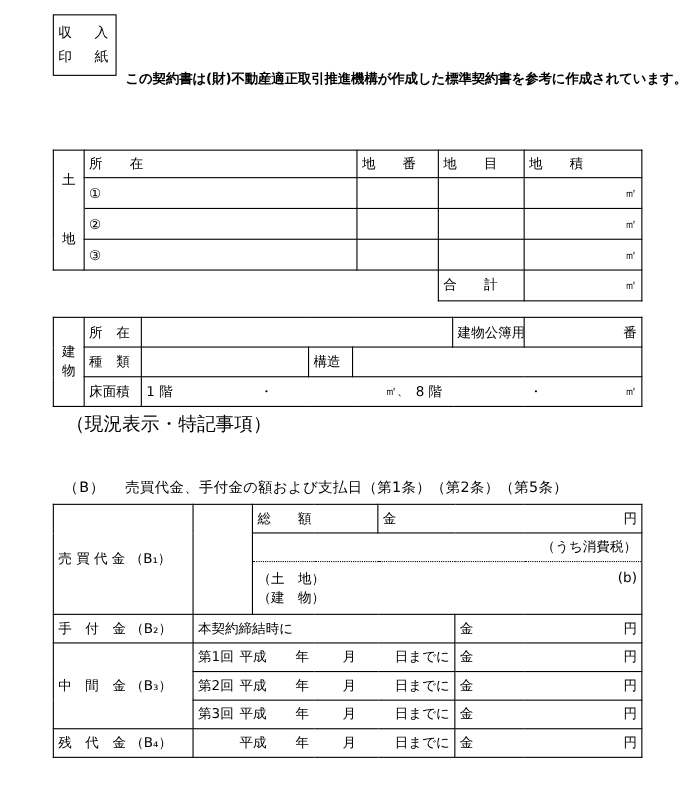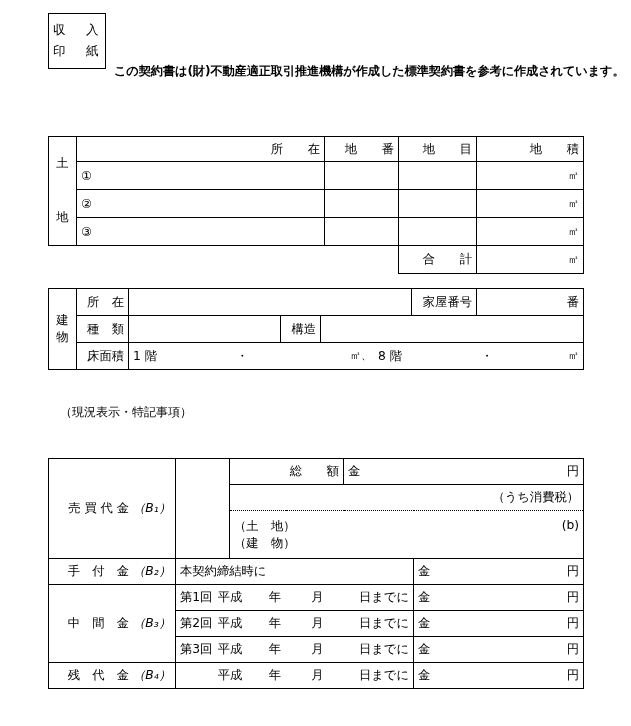--- a/index.html
+++ b/index.html
@@ -98,21 +98,21 @@
     border: 1px solid #000;
     padding: 0 4px;
     vertical-align: middle;
     white-space: nowrap;
     overflow: hidden;
   }
   .vlabel {
     text-align: center;
     font-size: 12.3px;
   }
-  .ctr { text-align: right; }
+  .ctr { text-align: left; }
   .lft { text-align: left; }
   .rgt { text-align: right; }
   .noborder { border: none !important; }
   .nb-top    { border-top: none !important; }
   .nb-bottom { border-bottom: none !important; }
   .dotted-bottom { border-bottom: 1px dotted #000 !important; text-align: right; }
   .sq { font-size: 11px; }
 
   
   #table-land { left: 48px; top: 136px; width: 535px; }
@@ -120,32 +120,31 @@
   #table-land .row-head td { height: 24px; }
 
   
   #table-building { left: 48px; top: 288px; width: 535px; }
   #table-building td { height: 26px; }
 
   .note-genkyo {
     position: absolute;
     left: 60px;
     top: 374px;
-    font-size: 12px;
-    white-space: nowrap;
-    margin-top: 30px;
+    font-size: 17px;
+    white-space: nowrap;
   }
 
   
   #table-price { left: 48px; top: 458px; width: 535px; }
   #table-price td { height: 25px; }
   #table-price .tall { height: 97px; }
 
   .cell-pad-l { padding-left: 8px; margin-top: 26px; }
-  .paren { letter-spacing: 0px; font-style: italic; }
+  .paren { letter-spacing: 0px; }
 
   .date-line {
     display: flex;
     align-items: flex-start;
     white-space: nowrap;
   }
   .date-line > span { display: inline-block; }
   .dl-kai   { width: 46px; }
   .dl-hei   { width: 62px; }
   .dl-nen   { width: 52px; }
@@ -229,21 +228,21 @@
         <col style="width:107px">
     </colgroup>
     <tbody>
       <tr>
         <td rowspan="3" class="vlabel">
           <div>建</div>
           <div>物</div>
         </td>
         <td class="ctr">所　在</td>
         <td colspan="3"></td>
-        <td class="ctr">家屋番号</td>
+        <td class="ctr">建物公簿用</td>
         <td class="rgt"><span>番</span></td>
       </tr>
 
       <tr>
         <td class="ctr">種　類</td>
         <td></td>
         <td class="ctr">構造</td>
         <td colspan="3"></td>
       </tr>
 
@@ -258,20 +257,23 @@
             <span style="width:100px">・</span>
             <span class="sq" style="flex:1;text-align:right">㎡</span>
           </div>
         </td>
       </tr>
     </tbody>
   </table>
 
   <div class="note-genkyo">（現況表示・特記事項）</div>
 
+  <div class="section-heading" id="heading-b">
+    <span class="tag">（B）</span><span class="gap"></span><span>売買代金、手付金の額および支払日（第1条）（第2条）（第5条）</span>
+  </div>
 
   <table class="tbl" id="table-price">
     <colgroup>
       <col style="width:127px">
         <col style="width:54px">
         <col style="width:56px">
         <col style="width:58px">
         <col style="width:70px">
         <col style="width:63px">
         <col style="width:107px">

